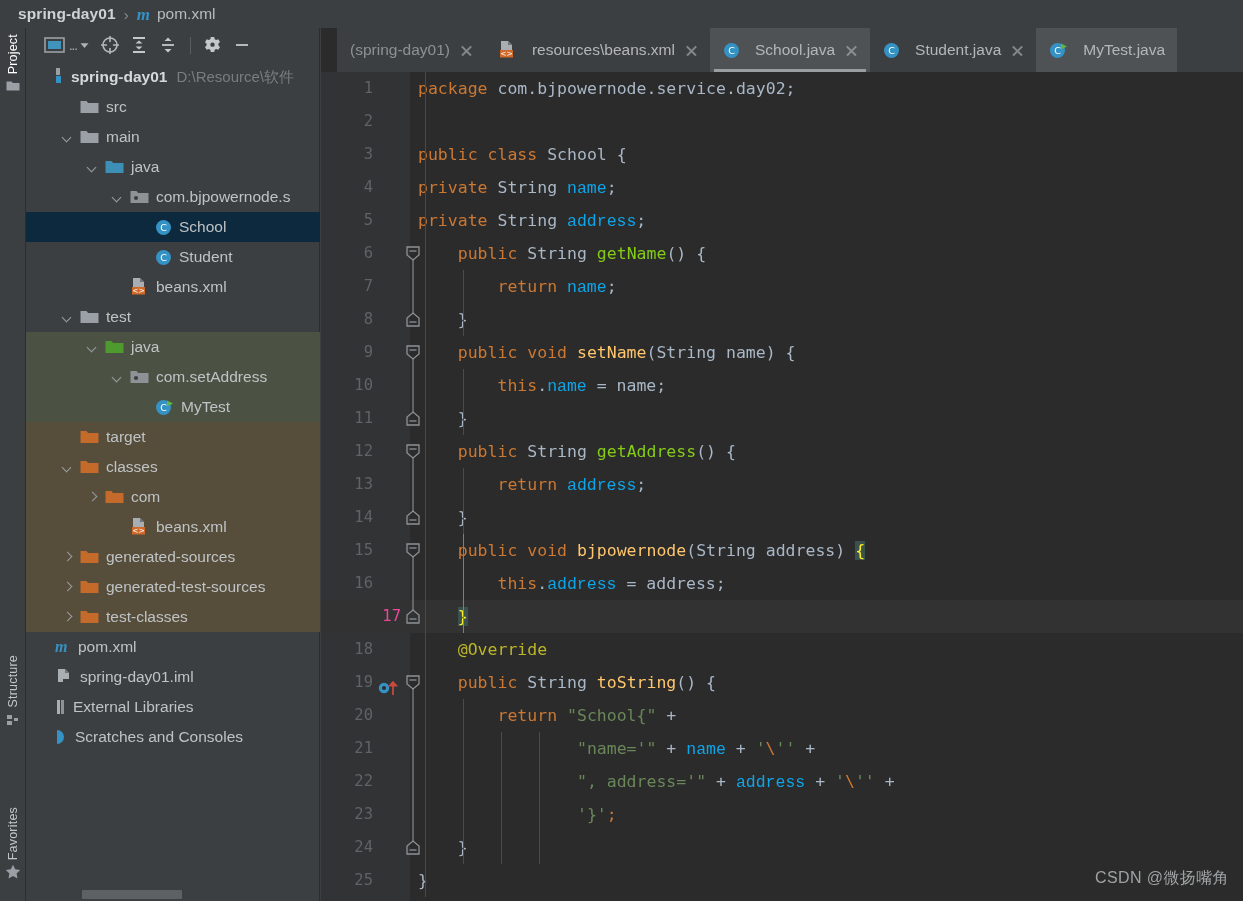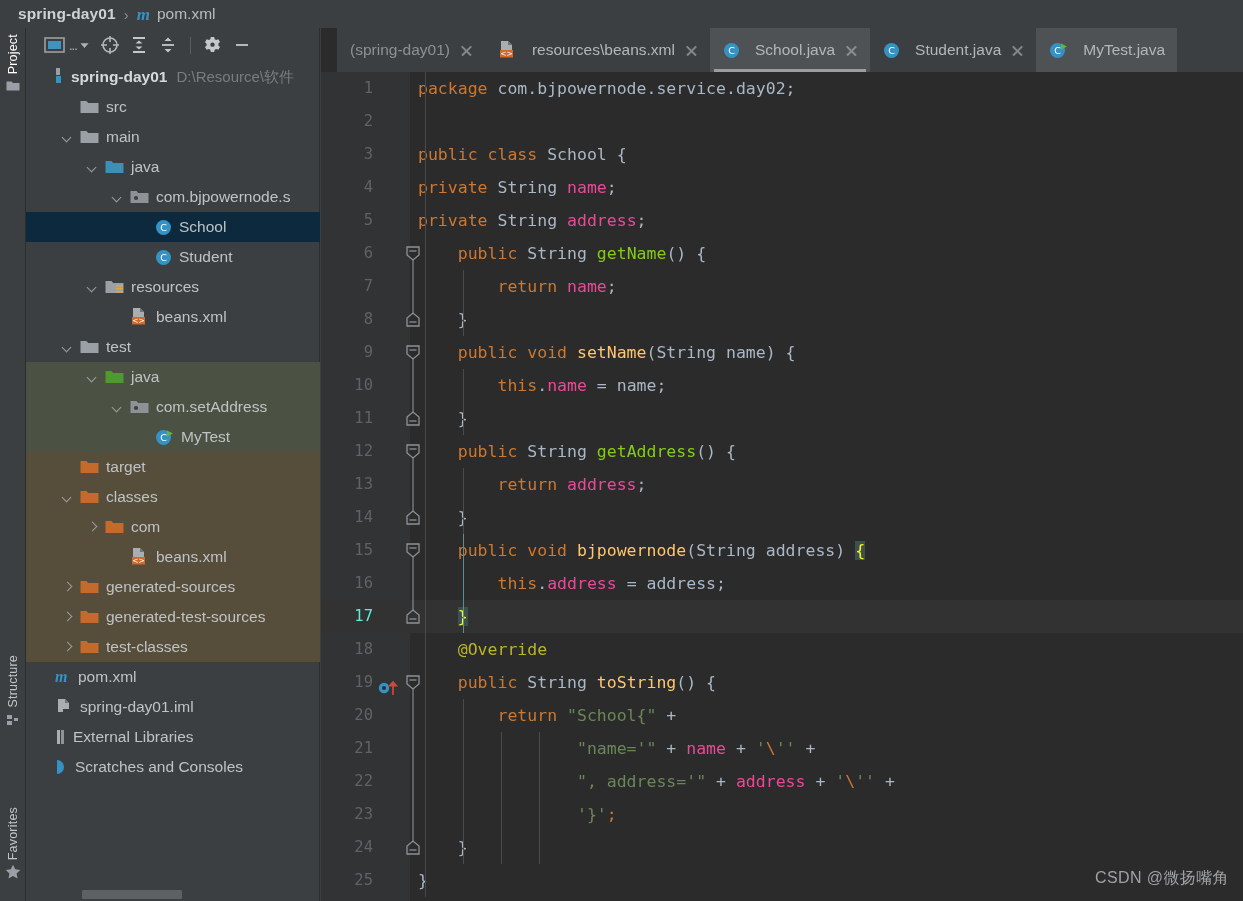--- a/index.html
+++ b/index.html
@@ -242,21 +242,21 @@
     line-height: 33px;
   }
   .cline {
     position: relative;
     height: 33px;
     display: flex;
     align-items: center;
     white-space: pre;
   }
   .cline.current { background: #323232; }
-  .cline.current .lnum { color: #5eead4; }
+  .cline.current .lnum { color: #ec4899; margin-left: 28px; }
   .lnum {
     position: absolute;
     left: 0; top: 0;
     width: 52px;
     text-align: right;
     color: #606366;
     font-size: 15.5px;
     line-height: 33px;
   }
   .fold {
@@ -265,21 +265,21 @@
     width: 20px; height: 33px;
   }
   .codetext {
     position: absolute;
     left: 97px; top: 0;
     line-height: 33px;
     color: #a9b7c6;
   }
   
   .kw  { color: #cc7832; }
-  .fld { color: #ec4899; }
+  .fld { color: #0ea5e9; font-family: Liberation Mono, monospace; }
   .mth { color: #ffc66d; }
   .mthd{ color: #84cc16; }
   .str { color: #6a8759; }
   .ann { color: #bbb529; }
   .esc { color: #cc7832; }
   .plain { color: #a9b7c6; }
   .brace-hl { background: #3b514d; color: #ffef28; }
 
   
   .vguide {
@@ -464,33 +464,20 @@
         <div class="trow">
           <span style="display: inline-block; flex: 0 0 auto; width: 110px;"></span>
           <span class="arrow none" style="margin-right: 6px;"></span>
           <span class="ico">
             <svg width="17" height="17" viewBox="0 0 17 17">
               <circle cx="8.5" cy="8.5" r="7.5" fill="#3592c4"></circle>
               <text x="8.5" y="12" font-size="9.5" font-family="DejaVu Sans, sans-serif" fill="#ffffff" text-anchor="middle">C</text>
             </svg>
           </span>
           <span class="tw-label">Student</span>
-        </div>
-        <div class="trow">
-          <span style="display: inline-block; flex: 0 0 auto; width: 60px;"></span>
-          <span class="arrow " style="margin-right: 6px;"></span>
-          <span class="ico">
-            <svg width="19" height="16" viewBox="0 0 19 16">
-              <path d="M0.5 2h6l1.6 2H18.5v10H0.5z" fill="#9aa0a6"></path>
-              <rect x="11" y="6" width="7" height="1.6" fill="#e8a33d"></rect>
-              <rect x="11" y="9" width="7" height="1.6" fill="#e8a33d"></rect>
-              <rect x="11" y="12" width="7" height="1.6" fill="#e8a33d"></rect>
-            </svg>
-          </span>
-          <span class="tw-label">resources</span>
         </div>
         <div class="trow">
           <span style="display: inline-block; flex: 0 0 auto; width: 85px;"></span>
           <span class="arrow none" style="margin-right: 6px;"></span>
           <span class="ico">
             <svg width="19" height="18" viewBox="0 0 19 18">
               <path d="M3 0h7l4 4v7H3z" fill="#a9aeb2"></path>
               <path d="M10 0l4 4h-4z" fill="#6f7478"></path>
               <rect x="2" y="9" width="13" height="7.5" fill="#cf6a2b"></rect>
               <text x="8.5" y="15.4" font-size="7.5" font-family="DejaVu Sans, sans-serif" fill="#ffffff" text-anchor="middle">&lt;&gt;</text>

